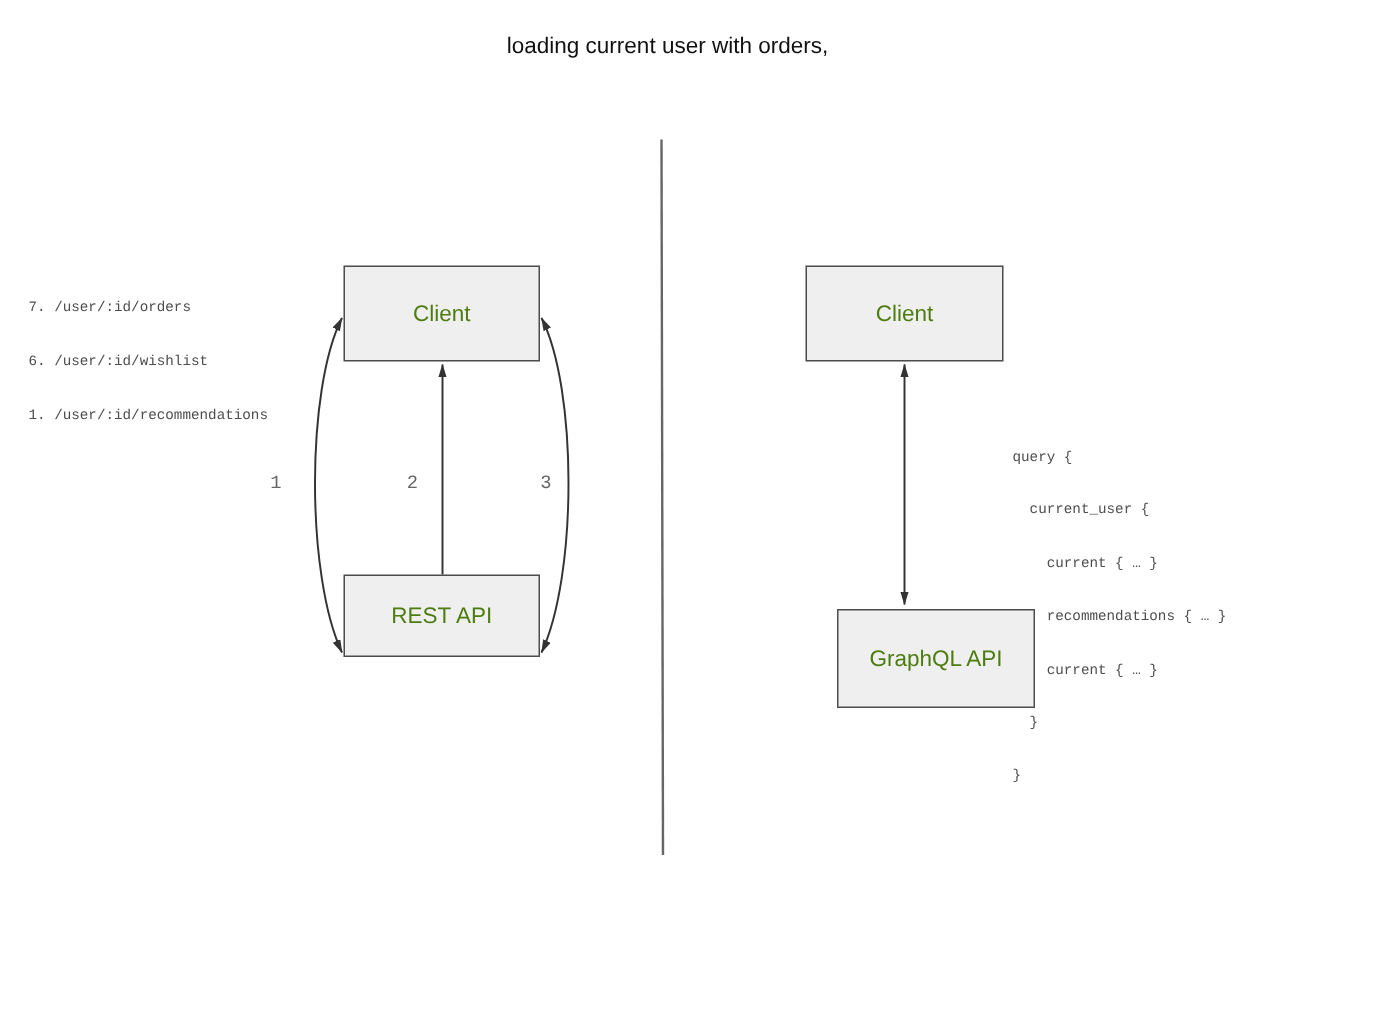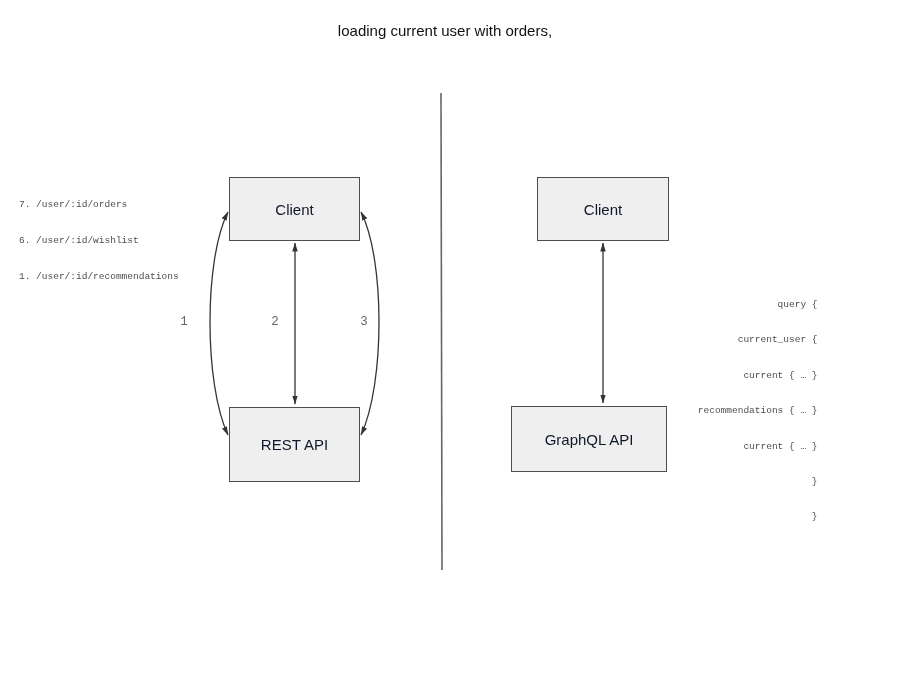--- a/index.html
+++ b/index.html
@@ -12,35 +12,35 @@
     position: absolute; left: 233px; top: 21px; width: 400px;
     text-align: center; font-size: 15px; line-height: 19px; color: #111111;
   }
 
   svg.wires { position: absolute; left: 0; top: 0; width: 917px; height: 689px; }
 
   .node-box {
     position: absolute; width: 131px; height: 64px;
     background: #efefef; border: 1.3px solid #4d4d4d;
     display: flex; align-items: center; justify-content: center;
-    font-size: 15px; color: #0f172a;
+    font-size: 15px; color: #4d7c0f;
   }
   .client-left   { left: 217px; top: 177px; }
-  .restapi       { left: 217px; top: 407px; height: 75px; }
+  .restapi       { left: 217px; top: 383px; height: 55px; }
   .client-right  { left: 525px; top: 177px; width: 132px; }
-  .graphqlapi    { left: 499px; top: 406px; width: 156px; height: 66px; }
+  .graphqlapi    { left: 546px; top: 406px; width: 132px; height: 66px; }
 
   .mono {
     font-family: "Liberation Mono", monospace;
     color: #4d4d4d; font-size: 9.5px; white-space: pre;
   }
   .endpoint-list { position: absolute; left: 7px; top: 176px; }
   .endpoint-list div { line-height: 14px; }
 
-  .query-block { position: absolute; left: 663px; top: 276px; text-align: right; }
+  .query-block { position: absolute; left: 663px; top: 276px; }
   .query-block div { line-height: 13.4px; }
 
   .arrow-label {
     position: absolute; width: 14px; text-align: center;
     font-family: "Liberation Mono", monospace;
     font-size: 12.5px; color: #666666;
   }
   .lbl-1 { left: 165px; top: 315px; }
   .lbl-2 { left: 256px; top: 315px; }
   .lbl-3 { left: 345px; top: 315px; }

